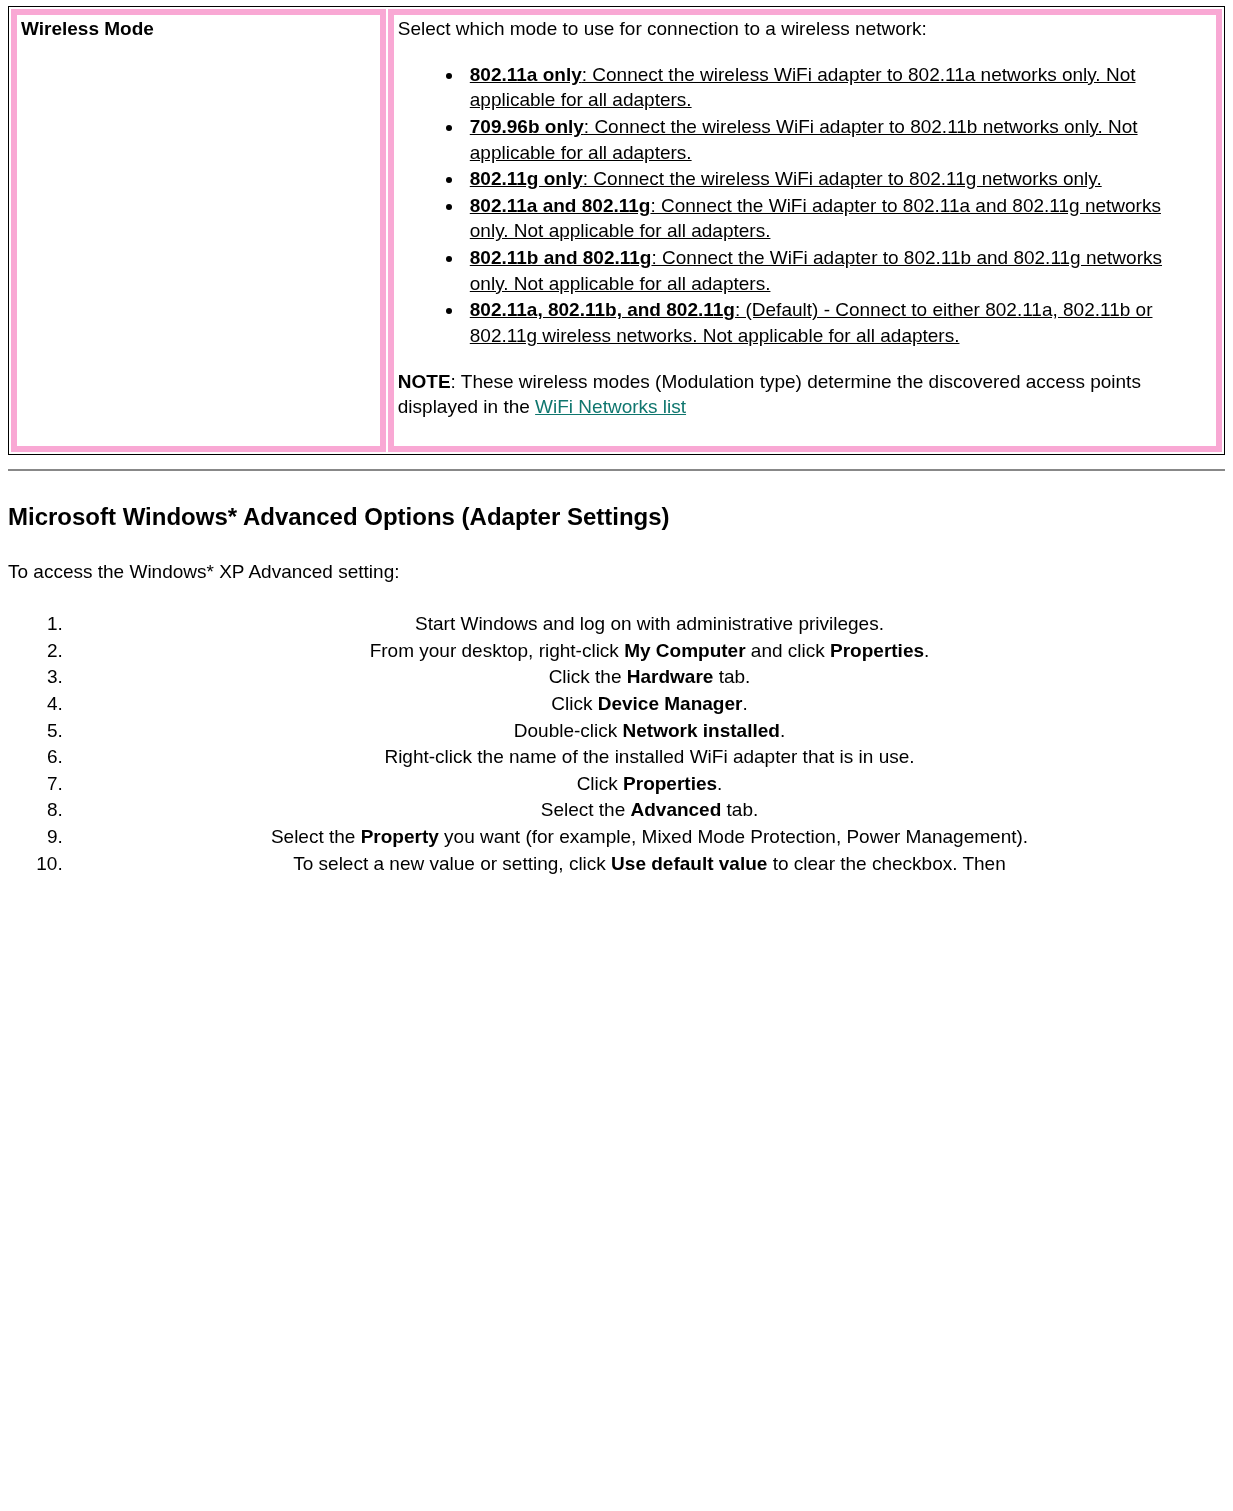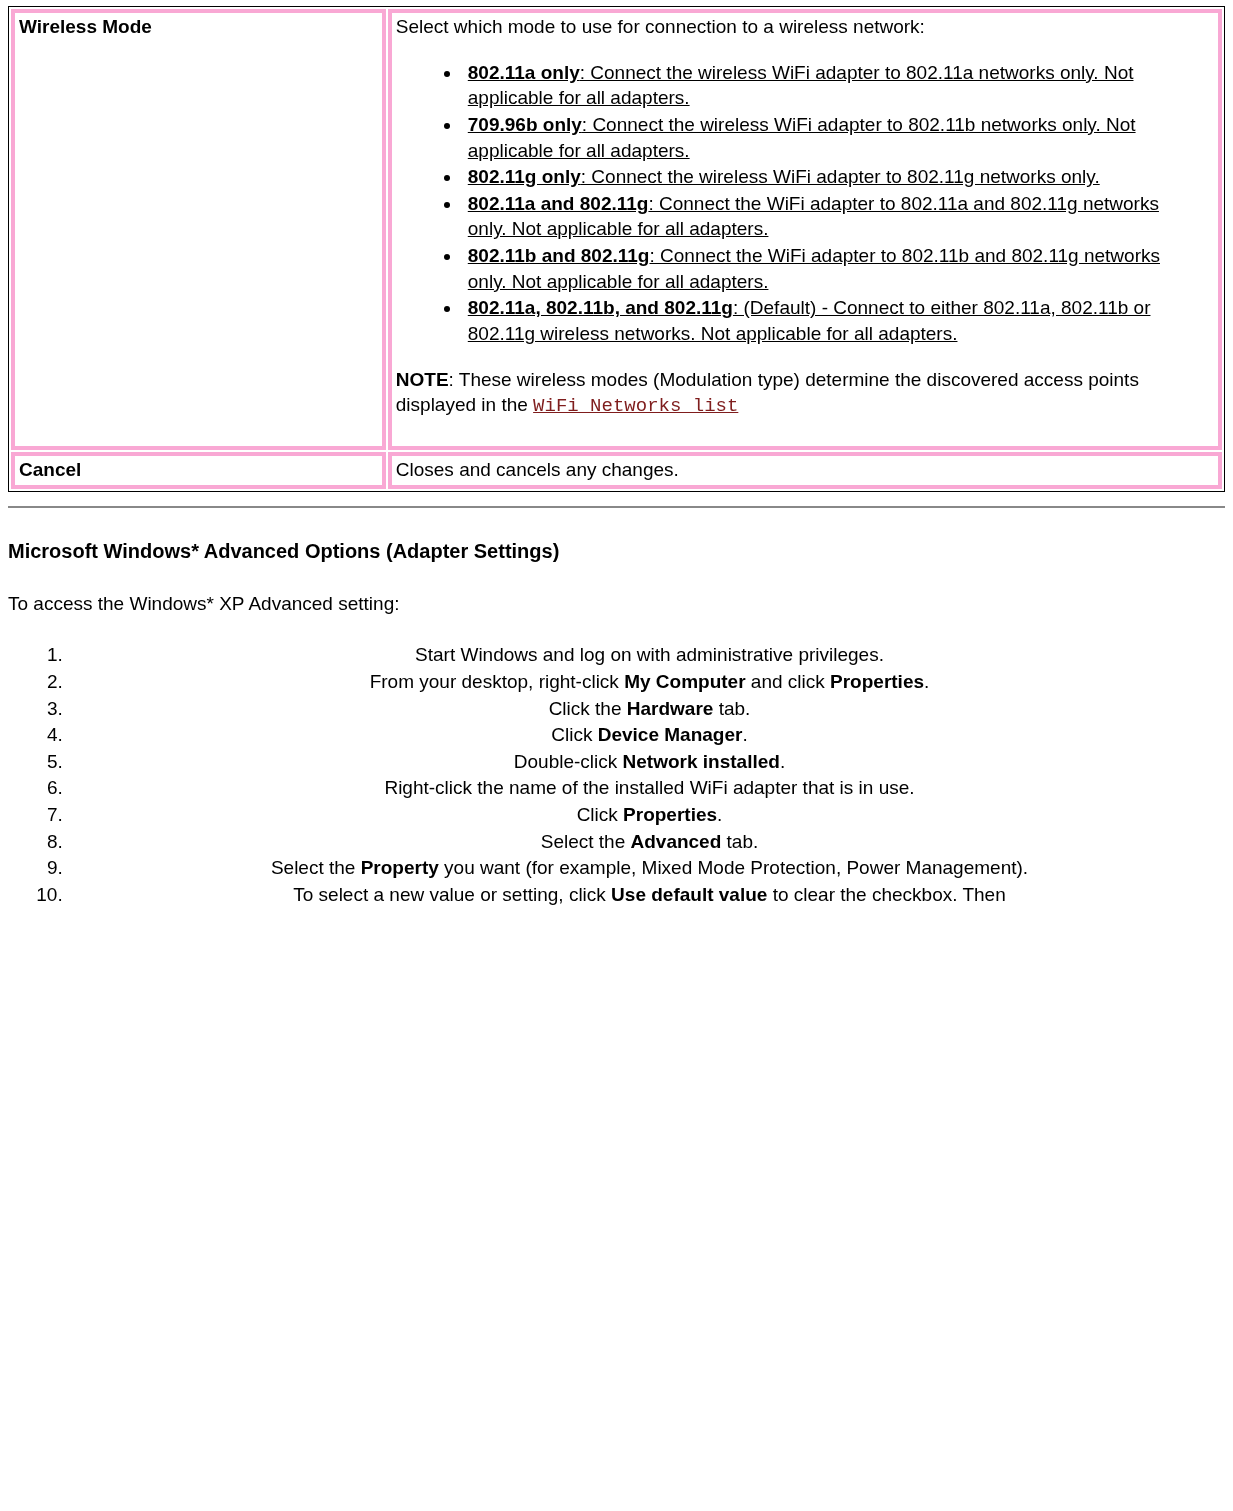--- a/index.html
+++ b/index.html
@@ -9,42 +9,42 @@
     margin: 6px 8px;
     color: #000;
   }
   table.settings {
     width: 100%;
     border-collapse: separate;
     border-spacing: 2px;
     border: 1px solid #000;
   }
   table.settings td {
-    border: 4px solid #f9a8d4;
+    border: 6px solid #f9a8d4;
     vertical-align: top;
     padding: 1px 20px 2px 4px;
   }
   td.left {
     width: 31%;
     font-weight: bold;
   }
   ul.modes {
     margin: 20px 0 20px 18px;
     padding-left: 48px;
     text-decoration: underline;
   }
   ul.modes li {
     list-style-type: disc;
     margin: 0 0 1px 0;
     padding-left: 6px;
   }
   .b { font-weight: bold; }
-  a { color: #7f1d1d; text-decoration: underline; font-family: Liberation Mono, monospace; }
+  a { color: #0f766e; text-decoration: underline; }
   hr { border: none; border-top: 2px solid #888; margin: 14px 0 30px 0; }
-  h2 { font-size: 20px; font-weight: bold; margin: 0 0 26px 0; }
+  h2 { font-size: 24px; font-weight: bold; margin: 0 0 26px 0; }
   ol.steps {
     margin: 0 0 0 26px;
     padding-left: 34px;
     text-align: center;
   }
   ol.steps li {
     padding-left: 6px;
     margin-bottom: 1px;
   }
   p.intro { margin: 0 0 26px 0; }
@@ -63,24 +63,20 @@
         <li><span class="b">802.11a only</span><span>: Connect the wireless WiFi adapter to 802.11a networks only. Not applicable for all adapters.</span></li>
         <li><span class="b">709.96b only</span><span>: Connect the wireless WiFi adapter to 802.11b networks only. Not applicable for all adapters.</span></li>
         <li><span class="b">802.11g only</span><span>: Connect the wireless WiFi adapter to 802.11g networks only.</span></li>
         <li><span class="b">802.11a and 802.11g</span><span>: Connect the WiFi adapter to 802.11a and 802.11g networks only. Not applicable for all adapters.</span></li>
         <li><span class="b">802.11b and 802.11g</span><span>: Connect the WiFi adapter to 802.11b and 802.11g networks only. Not applicable for all adapters.</span></li>
         <li><span class="b">802.11a, 802.11b, and 802.11g</span><span>: (Default) - Connect to either 802.11a, 802.11b or 802.11g wireless networks. Not applicable for all adapters.</span></li>
       </ul>
       <div class="note-block"><span class="b">NOTE</span><span>: These wireless modes (Modulation type) determine the discovered access points displayed in the </span><a href="#">WiFi Networks list</a></div>
     </td>
   </tr>
-  <tr>
-    <td class="left">Cancel</td>
-    <td>Closes and cancels any changes.</td>
-  </tr>
 </tbody>
   </table>
 
 <hr>
 
 <h2>Microsoft Windows* Advanced Options (Adapter Settings)</h2>
 
 <p class="intro">To access the Windows* XP Advanced setting:</p>
 
 <ol class="steps">

